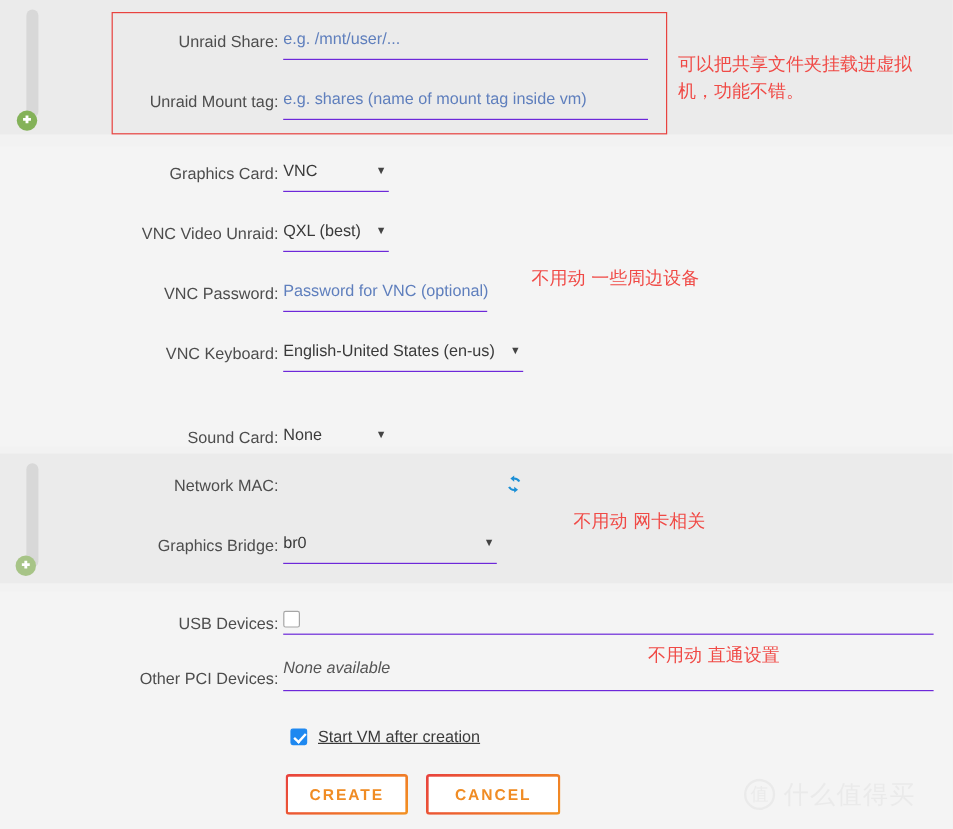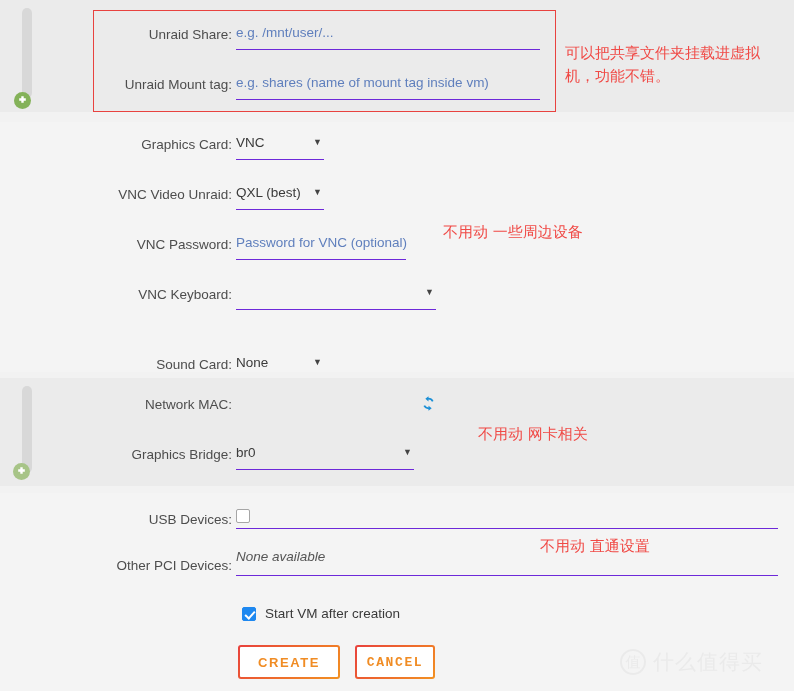--- a/index.html
+++ b/index.html
@@ -220,20 +220,21 @@
   <div class="field" style="left:236px; width:170px;">
     <span class="txt ph">Password for VNC (optional)</span>
   </div>
 </div>
 
 <div class="row" style="left:0; top:284px; width:794px;">
   <div class="labelcol">
     <span class="lbl">VNC Keyboard:</span>
   </div>
   <div class="field" style="left:236px; width:200px;">
+    <span class="txt">English-United States (en-us)</span>
     <span class="caret" style="right:2px;">▼</span>
   </div>
 </div>
 
 <div class="row" style="left:0; top:354px; width:794px;">
   <div class="labelcol">
     <span class="lbl">Sound Card:</span>
   </div>
   <div class="field" style="left:236px; width:88px;">
     <span class="txt">None</span>
@@ -292,22 +293,22 @@
   </div>
   <div class="field" style="left:236px; width:542px; height:28px;">
     <span class="txt ital">None available</span>
   </div>
 </div>
 
 <div class="annot-text" style="left:540px; top:535px;">不用动 直通设置</div>
 
 <div style="position:absolute; left:242px; top:606px; display:flex; align-items:center; gap:9px;">
   <span class="cbox checked"></span>
-  <span class="txt" style="font-size:13.5px;color:#3a3a3a;">Start VM after creation</span>
+  <span class="txt" style="font-size:13.5px;color:#3a3a3a;text-decoration:underline;">Start VM after creation</span>
 </div>
 
 <div class="btn" style="left:238px; top:645px; width:102px;text-align:right;">CREATE</div>
-<div class="btn" style="left:355px; top:645px; width:80px;font-family:Liberation Mono, monospace;">CANCEL</div>
+<div class="btn" style="left:355px; top:645px; width:112px;">CANCEL</div>
 
 <div class="watermark" style="left:620px; top:648px;">
   <span class="wm-logo">值</span>
   <span class="wm-text">什么值得买</span>
 </div>
 
 </body></html>

